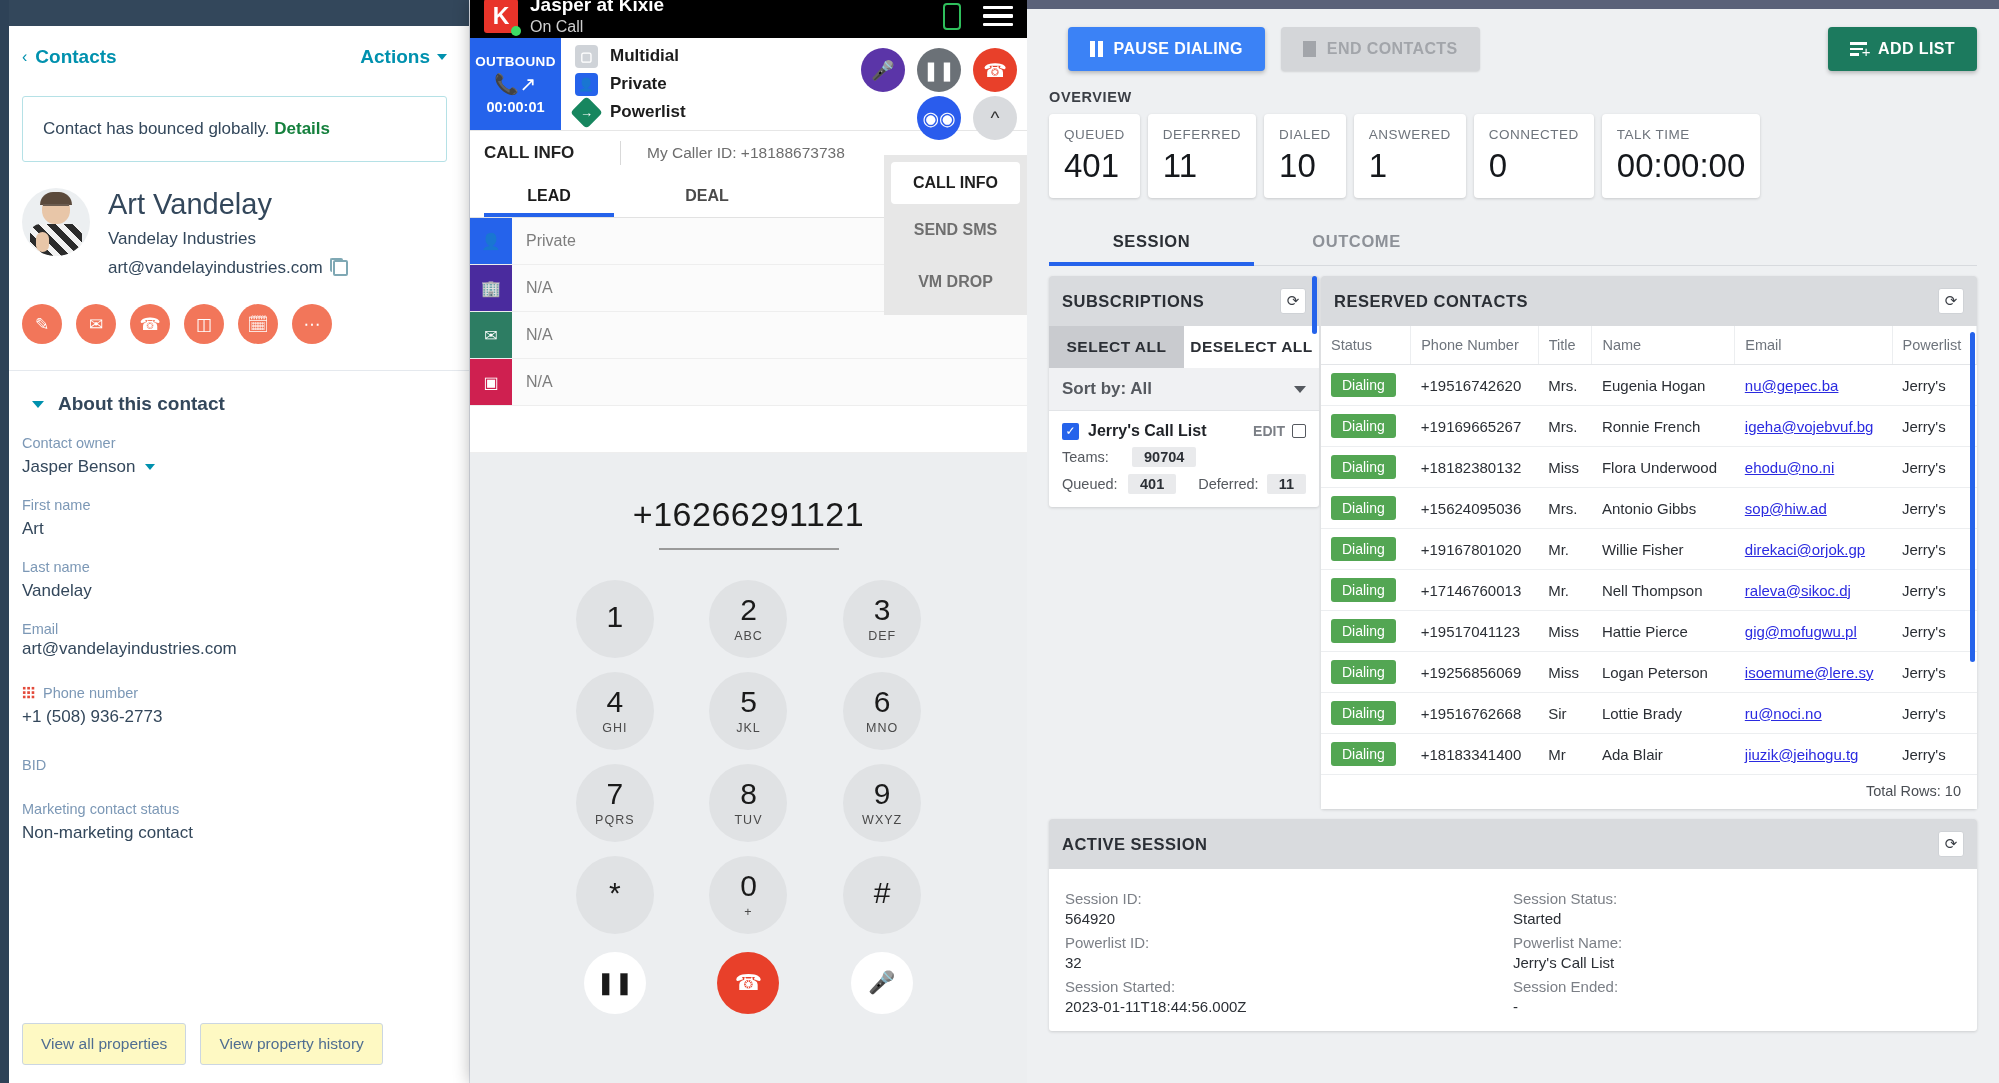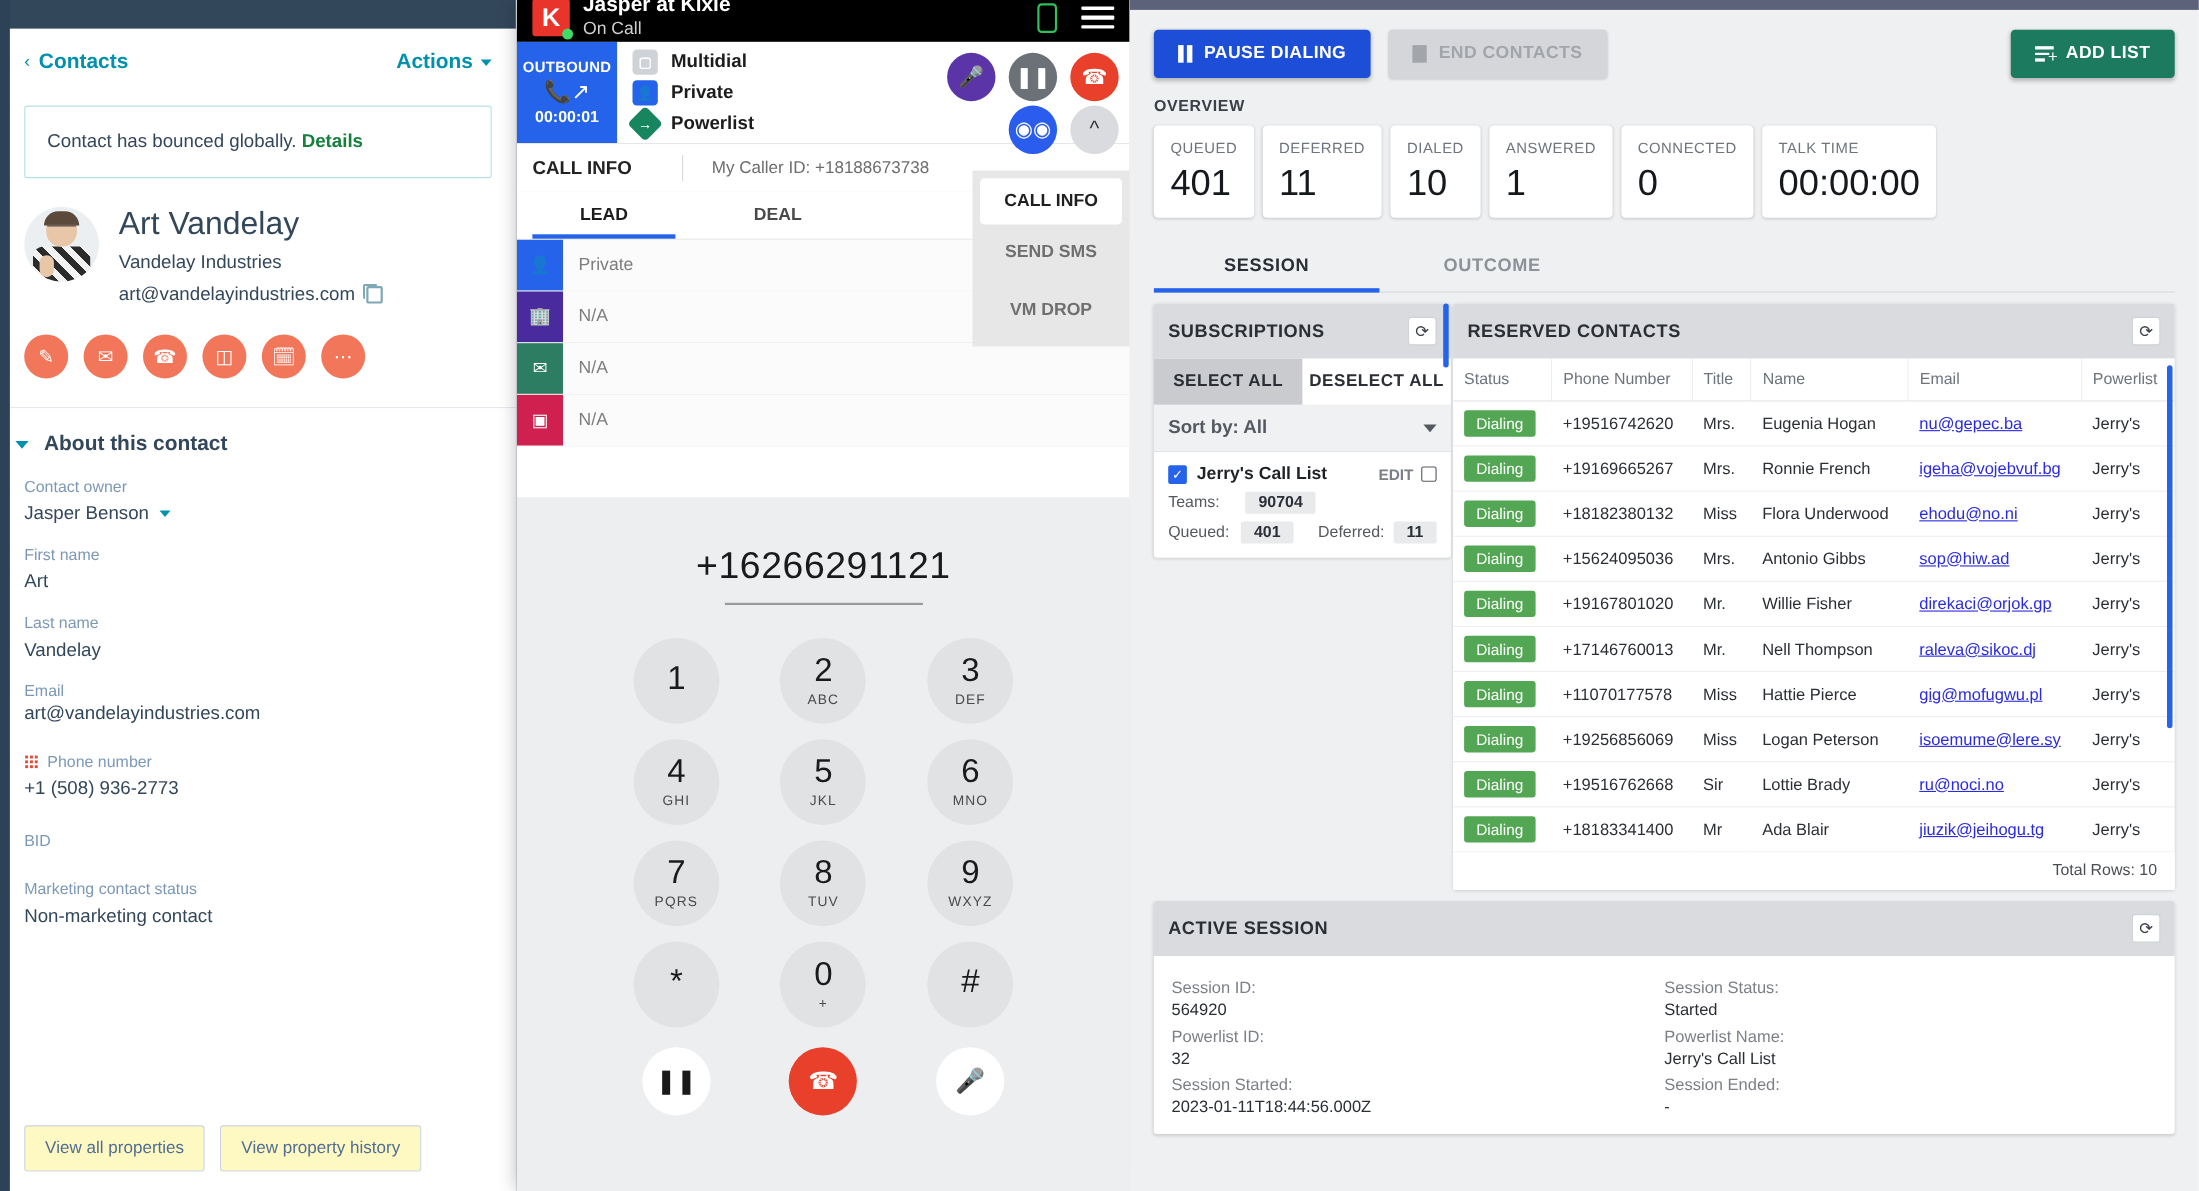--- a/index.html
+++ b/index.html
@@ -47,21 +47,21 @@
   .hs-email-row { display:flex; align-items:center; gap:10px; margin-top:9px;}
   .hs-email { font-size:17px; color:#33475b;}
   .copy-ic { width:15px;height:16px;border:2px solid #7fa8b4;border-radius:2px; position:relative;}
   .copy-ic:after{content:"";position:absolute;left:-5px;top:-4px;width:11px;height:12px;border:2px solid #7fa8b4;border-right:none;border-bottom:none;border-radius:2px;}
   #hs-quick { display:flex; gap:14px; padding: 26px 22px 26px 22px; }
   .qa {
     width:40px;height:40px;border-radius:50%;background:#f2765a;color:#fff;
     display:flex;align-items:center;justify-content:center;font-size:17px;cursor:pointer;flex:none;
   }
   #hs-divider { height:1px; background:#e5e9ee; margin:0 0 0 0;}
-  #hs-about { padding: 22px 22px 0 14px; display:flex; align-items:center; gap:14px;}
+  #hs-about { padding: 22px 22px 0 32px; display:flex; align-items:center; gap:14px;}
   #hs-about .tw { width:0;height:0;border-left:6px solid transparent;border-right:6px solid transparent;border-top:7px solid #0091ae;}
   #hs-about .t { font-size:19px;font-weight:700;color:#33475b;}
   .fld { padding: 0 22px; margin-top:20px;}
   .fld .lbl { font-size:14.5px; color:#7c98b6; }
   .fld .val { font-size:17px; color:#33475b; margin-top:6px; display:flex;align-items:center;gap:10px;}
   .dial-ic { width:13px;height:14px;flex:none;
     background:
       radial-gradient(#e34a3a 40%, transparent 41%) 0 0/4.4px 4.4px repeat;}
   #hs-footer { position:absolute; bottom:18px; left:22px; display:flex; gap:14px;}
   .hs-btn { background:#fef9c3;border:1px solid #cbd6e2;border-radius:3px;
@@ -140,21 +140,21 @@
     font-size:22px;cursor:pointer;}
   .bbtn.w{background:#fff;color:#1a1a1a;}
   .bbtn.r{background:#e8402a;color:#fff;}
 
   
   #pd { position:absolute; left:1027px; top:0; right:0; height:1083px; background:#eef0f2; overflow:hidden;}
   #pd-topbar { height:9px; background:#5b6279;}
   #pd-actions { display:flex;align-items:center;gap:16px;padding:18px 22px 14px 22px;}
   .pd-btn { border:none;border-radius:4px;font-size:16px;font-weight:700;letter-spacing:.4px;
     padding:13px 22px;display:flex;align-items:center;gap:11px;cursor:pointer;}
-  .pd-btn.blue { background:#1d4ed8;color:#fff;box-shadow:0 2px 4px rgba(0,0,0,.25);}
+  .pd-btn.blue { background:#3b82f6;color:#fff;box-shadow:0 2px 4px rgba(0,0,0,.25);margin-left:19px;}
   .pd-btn.grey { background:#d4d6d9;color:#a2a5aa;box-shadow:0 1px 2px rgba(0,0,0,.12);}
   .pd-btn.green{ background:#1c7a5e;color:#fff;box-shadow:0 2px 4px rgba(0,0,0,.25);margin-left:auto;}
   .ic-pause { display:flex;gap:3.5px;} .ic-pause i{width:4.5px;height:16px;background:currentColor;display:block;}
   .ic-stop { width:13px;height:16px;background:currentColor;}
   .ic-list { width:17px;height:14px;position:relative;}
   .ic-list i{position:absolute;left:0;height:2.6px;background:currentColor;display:block;}
   .ic-list i:nth-child(1){top:0;width:17px;} .ic-list i:nth-child(2){top:5.5px;width:13px;} .ic-list i:nth-child(3){top:11px;width:9px;}
   .ic-list b{position:absolute;right:-4px;bottom:-1px;font-size:15px;line-height:10px;font-weight:400;}
 
   #pd-ovl { font-size:14.5px;font-weight:700;color:#3b3f46;letter-spacing:.6px;padding:4px 22px 9px 22px;}
@@ -614,21 +614,21 @@
                   <tr>
                     <td><span class="pill">Dialing</span></td>
                     <td>+17146760013</td>
                     <td>Mr.</td>
                     <td>Nell Thompson</td>
                     <td class="em"><a href="#">raleva@sikoc.dj</a></td>
                     <td>Jerry's</td>
                   </tr>
                   <tr>
                     <td><span class="pill">Dialing</span></td>
-                    <td>+11070177578</td>
+                    <td>+19517041123</td>
                     <td>Miss</td>
                     <td>Hattie Pierce</td>
                     <td class="em"><a href="#">gig@mofugwu.pl</a></td>
                     <td>Jerry's</td>
                   </tr>
                   <tr>
                     <td><span class="pill">Dialing</span></td>
                     <td>+19256856069</td>
                     <td>Miss</td>
                     <td>Logan Peterson</td>

